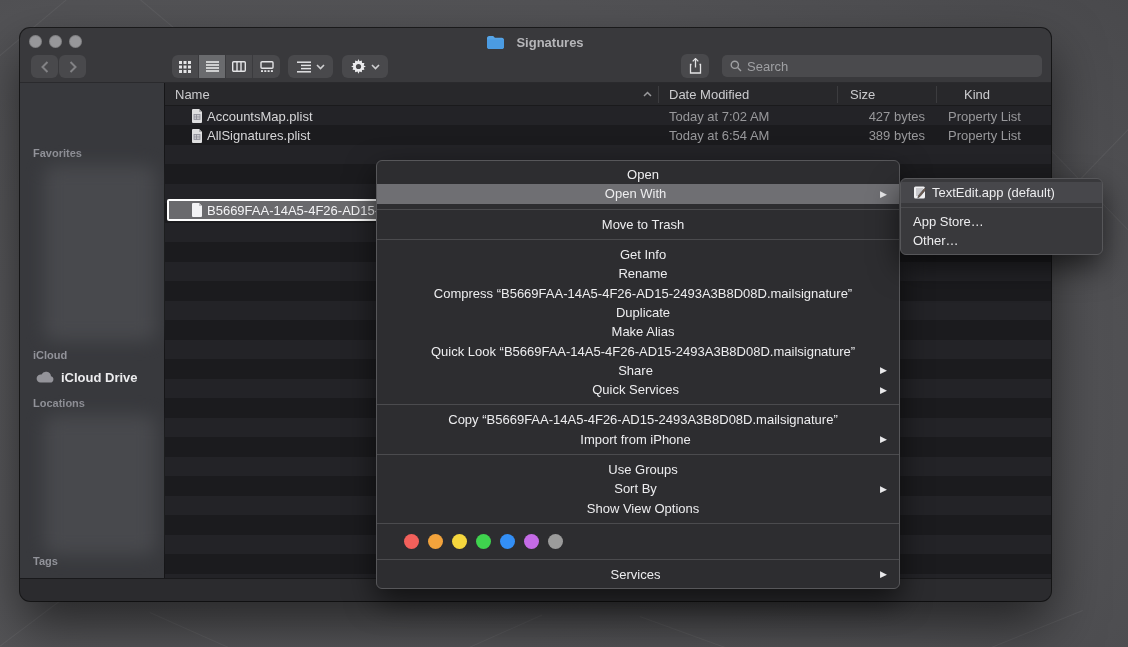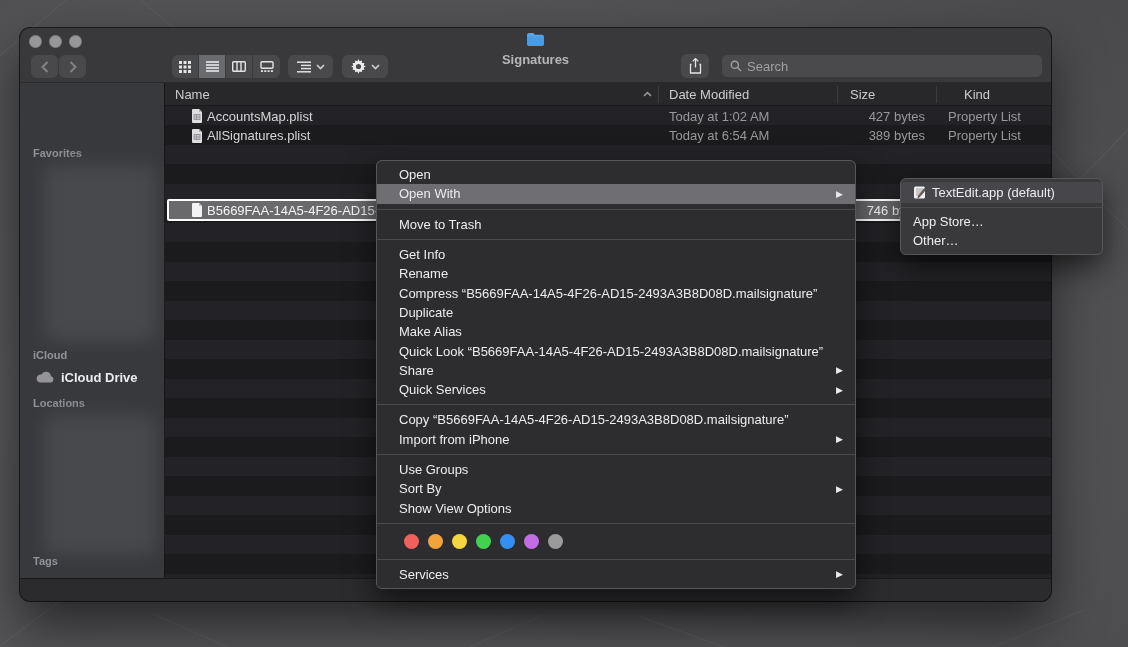--- a/index.html
+++ b/index.html
@@ -22,21 +22,21 @@
     background:#97979a; box-shadow:inset 0 0 0 1px rgba(0,0,0,.15); }
   .tbtn { position:absolute; top:27px; height:23px; background:#49494c; border-radius:6px;
     display:flex; align-items:center; justify-content:center; }
   #seg { position:absolute; left:152px; top:27px; height:23px; width:108px; background:#49494c;
     border-radius:6px; display:flex; overflow:hidden; }
   .segi { width:27px; height:23px; display:flex; align-items:center; justify-content:center;
     border-right:1px solid #3b3b3e; }
   .segi:last-child { border-right:none; }
   .segi.sel { background:#6a6b6e; }
   #title-wrap { position:absolute; left:0; top:5px; width:100%; height:18px; display:flex;
-    align-items:center; justify-content:flex-start; gap:6px; pointer-events:none;flex-direction:column; }
+    align-items:center; justify-content:center; gap:12px; pointer-events:none; }
   #title-wrap .t { font-size:13px; font-weight:700; color:#b6b6b9; }
   #search { position:absolute; left:702px; top:27px; width:320px; height:22px; background:#4a4a4d;
     border-radius:5px; display:flex; align-items:center; padding:0 8px; gap:5px; }
   #search input { flex:1; background:transparent; border:none; outline:none; color:#f9a8d4;
     font-size:13px; font-family:"Liberation Sans",sans-serif; }
   #search input::placeholder { color:#9fa0a3; }
   .chev { margin-left:5px; }
 
   
   #sidebar { position:absolute; left:0; top:55px; width:145px; height:495px;
@@ -72,21 +72,21 @@
   #selrow .size { right:124px; }
   #selrow .kind { left:779px; }
   #selrow .ficon { left:22px; top:2px; }
 
   #statusbar { position:absolute; left:0; top:550px; width:1031px; height:23px;
     background:#2b2b2e; border-top:1px solid #19191b; border-radius:0 0 10px 10px; }
 
   
   .menu { position:absolute; background:#2d2d30; border:1px solid #57575a; border-radius:6px;
     box-shadow:0 12px 30px rgba(0,0,0,.6); padding:4px 0; }
-  #ctx { left:376px; top:160px; width:480px; }
+  #ctx { left:376px; top:160px; width:524px;text-align:center; }
   .mi { height:19.3px; display:flex; align-items:center; padding:0 12px 0 22px;
     font-size:13px; color:#ededef; white-space:nowrap; }
   .mi .grow { flex:1; }
   .mi.hl { background:#6f6f73; }
   .sep { height:1px; background:#4b4b4e; margin:5px 0; }
   .arrow { font-size:9px; color:#e9e9eb; margin-left:8px; }
   #tagdots { height:25px; display:flex; align-items:center; gap:9px; padding-left:27px; }
   .dot { width:15px; height:15px; border-radius:50%; }
 
   
@@ -291,21 +291,21 @@
                 <path d="M8 0 l3 3 h-3 z" fill="#aeaeb0"></path>
                 <g stroke="#8b8b95" stroke-width="0.8">
                   <rect x="3" y="5.5" width="6" height="5" fill="none"></rect>
                   <line x1="3" y1="7.2" x2="9" y2="7.2"></line>
                   <line x1="3" y1="8.9" x2="9" y2="8.9"></line>
                   <line x1="5.5" y1="5.5" x2="5.5" y2="10.5"></line>
                 </g>
               </svg>
             </span>
           <span class="cell name">AccountsMap.plist</span>
-          <span class="cell date">Today at 1:02 AM</span>
+          <span class="cell date">Today at 7:02 AM</span>
           <span class="cell size">427 bytes</span>
           <span class="cell kind">Property List</span>
         </div>
 
         <div class="frow" style="top:19.5px;">
           <span class="ficon">
               <svg width="12" height="14" viewBox="0 0 12 14">
                 <path d="M1 1 a1 1 0 0 1 1-1 h6 l3 3 v10 a1 1 0 0 1-1 1 H2 a1 1 0 0 1-1-1 z" fill="#dededf"></path>
                 <path d="M8 0 l3 3 h-3 z" fill="#aeaeb0"></path>
                 <g stroke="#8b8b95" stroke-width="0.8">

